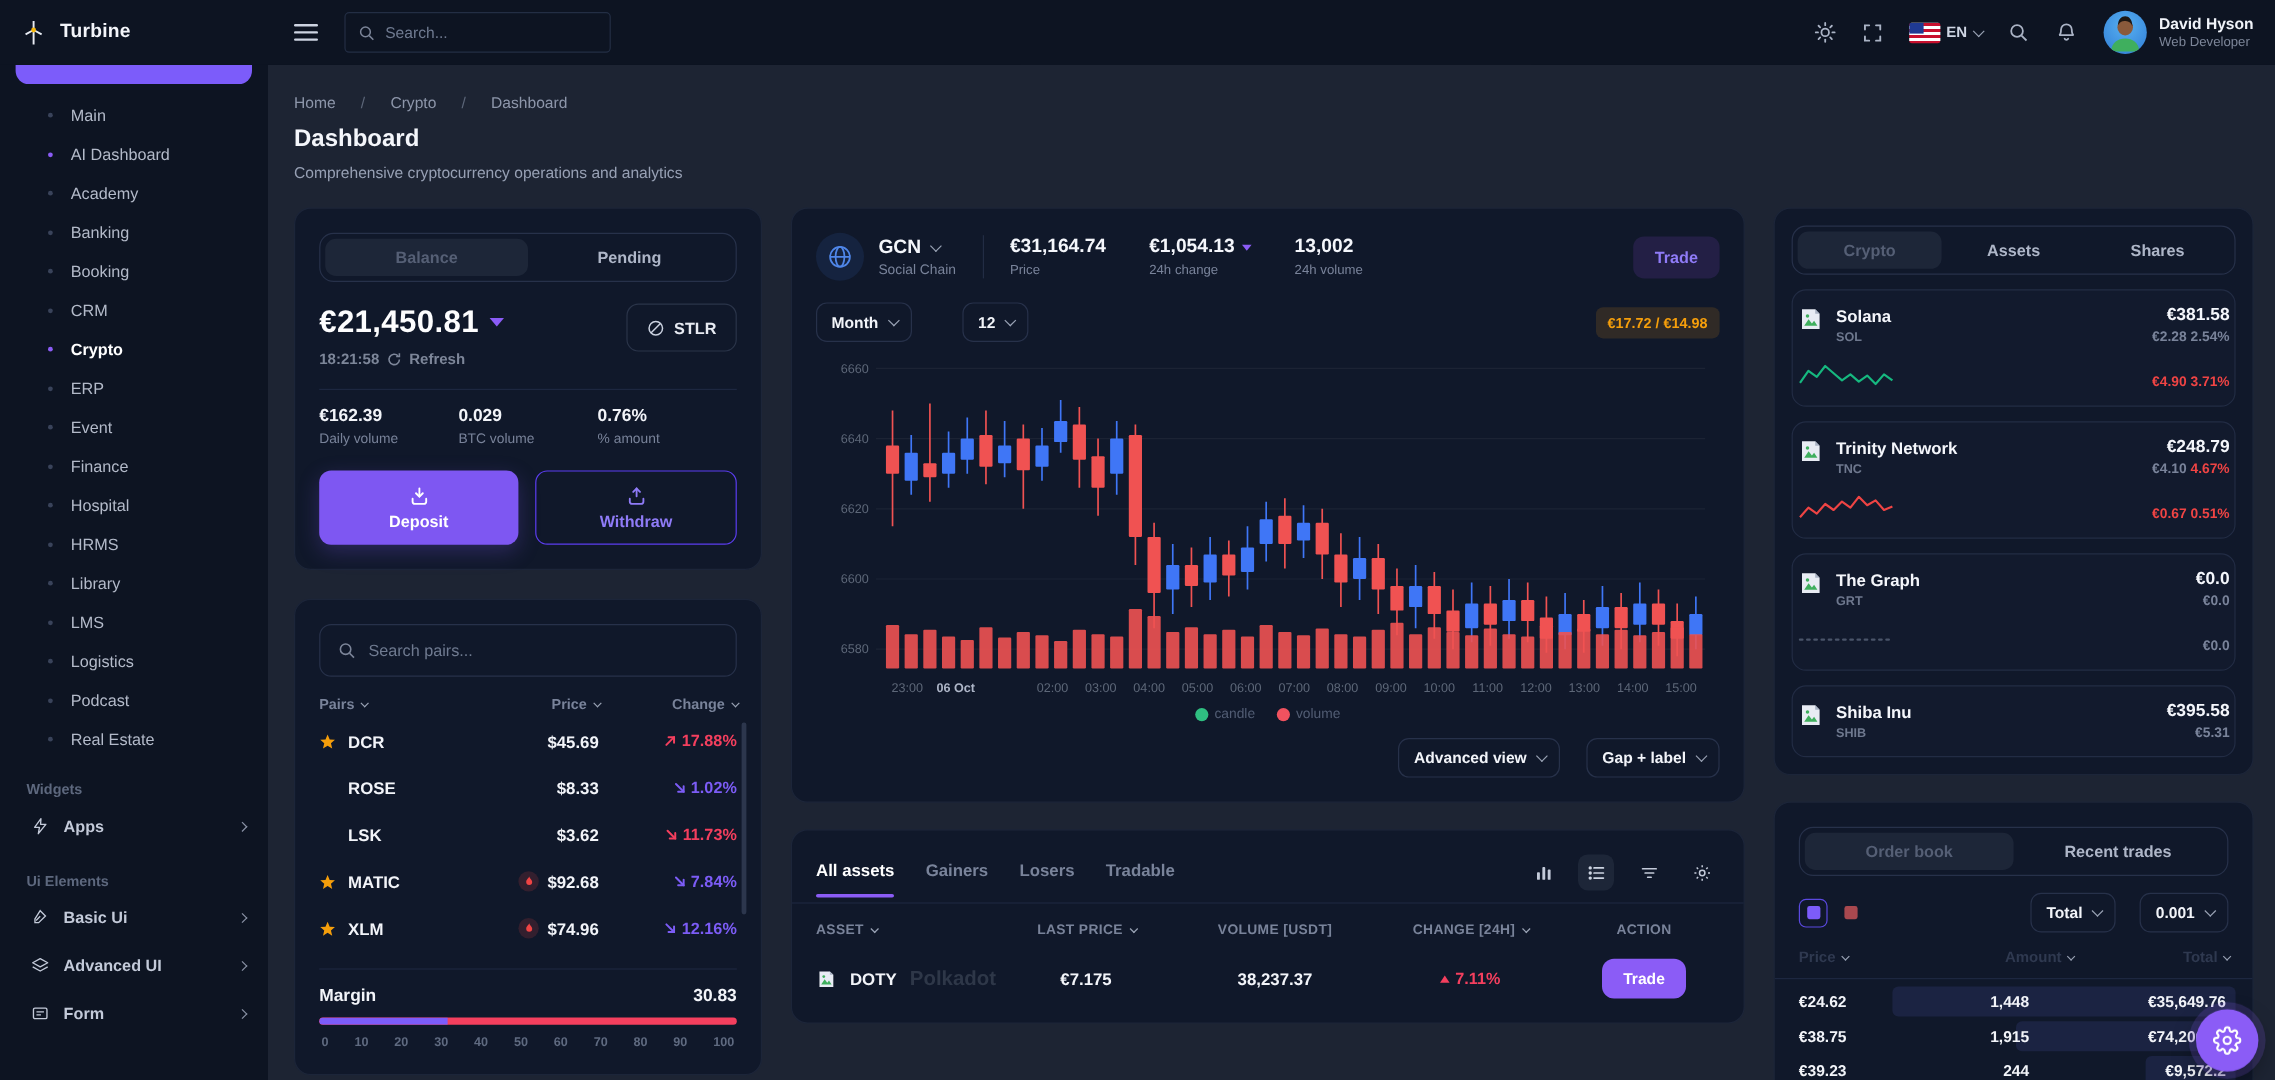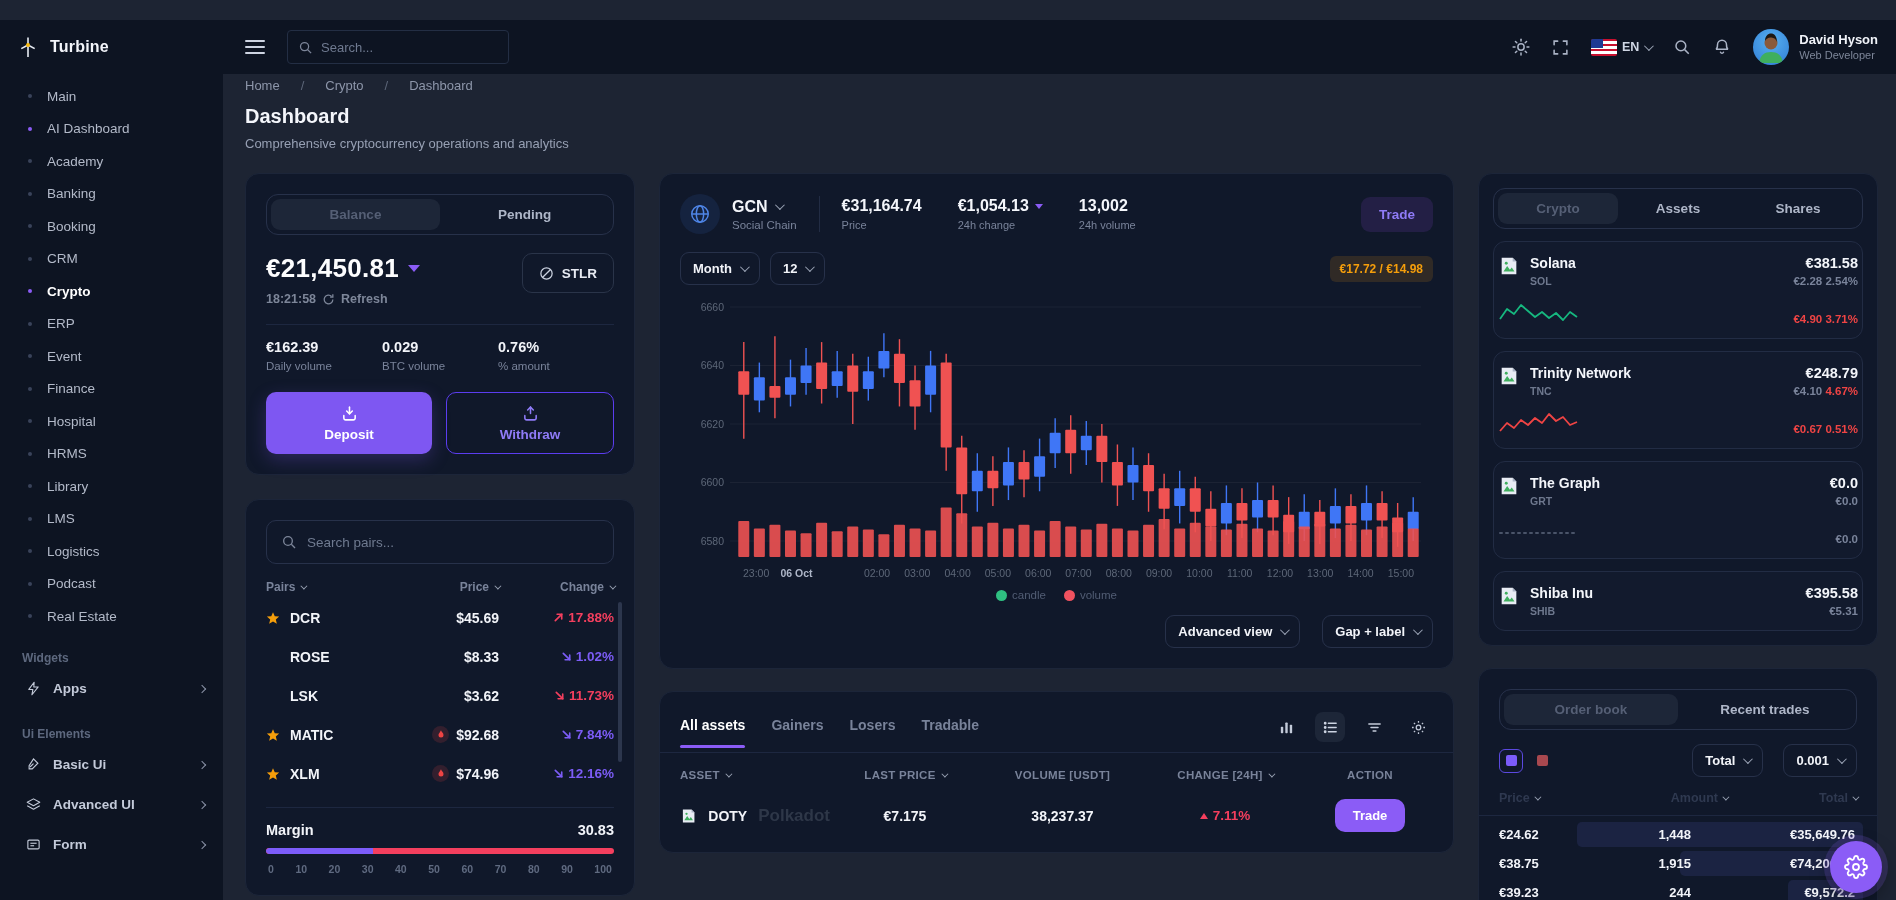--- a/index.html
+++ b/index.html
@@ -1,40 +1,40 @@
 <!DOCTYPE html>
 <html><head>
 <meta charset="utf-8">
 <style>
   * { margin:0; padding:0; box-sizing:border-box; }
   html,body { width:1896px; height:900px; overflow:hidden; background:#1d2433; font-family:"Liberation Sans","DejaVu Sans",sans-serif; color:#e7eaf2; }
   svg { display:block; }
 
   
-  .topbar { position:fixed; top:0; left:0; right:0; height:54px; background:#0d1422; display:flex; align-items:center; z-index:50;margin-top:20px; }
+  .topbar { position:fixed; top:0; left:0; right:0; height:54px; background:#0d1422; display:flex; align-items:center; z-index:50; }
   .brand { width:223px; display:flex; align-items:center; gap:10px; padding-left:16px; flex:0 0 auto; }
   .brand-title { font-size:16px; font-weight:bold; color:#f3f5fa; letter-spacing:.2px; }
   .burger { margin-left:22px; color:#cdd4e2; cursor:pointer; }
   .tb-search { margin-left:22px; width:222px; height:34px; border:1px solid #232e44; border-radius:4px; display:flex; align-items:center; gap:8px; padding:0 10px; color:#8a93a8; }
   .tb-search input { background:transparent; border:none; outline:none; color:#aeb6c8; font-size:13px; width:100%; font-family:inherit; }
   .tb-search input::placeholder { color:#6f7a90; }
   .tb-right { margin-left:auto; display:flex; align-items:center; gap:22px; padding-right:18px; }
   .tb-icon { color:#aab3c5; cursor:pointer; display:flex; align-items:center; }
   .flag { width:26px; height:17px; border-radius:2px; background:repeating-linear-gradient(180deg,#c8102e 0 2.5px,#fff 2.5px 5px); position:relative; overflow:hidden; }
   .flag::after { content:""; position:absolute; left:0; top:0; width:12px; height:9px; background:#1f3a93; }
   .lang { display:flex; align-items:center; gap:5px; color:#cfd6e4; font-size:12.5px; font-weight:bold; cursor:pointer; }
   .avatar-wrap { display:flex; align-items:center; gap:10px; cursor:pointer; }
   .avatar { width:36px; height:36px; border-radius:50%; background:radial-gradient(circle at 50% 35%, #57b0f0, #2f7cd6); overflow:hidden; flex:0 0 auto; }
   .user-name { font-size:13px; font-weight:bold; color:#f0f3f9; line-height:1.25; }
   .user-role { font-size:11px; color:#7d8699; line-height:1.2; }
 
   
   .sidebar { position:fixed; top:54px; left:0; bottom:0; width:223px; background:#0d1422; z-index:40; padding-bottom:10px; }
   .side-pill { height:16px; margin:0 13px; background:#7c5cfa; border-radius:0 0 11px 11px; }
-  .side-list { margin-top:10px; }
+  .side-list { margin-top:10px;margin-left:12px; }
   .side-item { display:flex; align-items:center; height:32.5px; padding-left:28px; cursor:pointer; color:#b3bac9; font-size:13.5px; }
   .side-item.active .side-label { color:#ffffff; font-weight:bold; }
   .side-dot { width:4px; height:4px; border-radius:50%; background:#39435a; margin-right:15px; flex:0 0 auto; }
   .side-dot.purple { background:#8b5cf6; }
   .side-section { margin:18px 0 4px 22px; font-size:12px; font-weight:bold; color:#66708566; color:#5d687e; }
   .side-app { display:flex; align-items:center; height:40px; padding:0 18px 0 26px; color:#c3cad9; font-size:13.5px; font-weight:bold; cursor:pointer; gap:12px; }
   .side-app .chev-r { margin-left:auto; }
   .chev-r { width:6px; height:6px; border-right:1.8px solid #8b93a7; border-bottom:1.8px solid #8b93a7; transform:rotate(-45deg); display:inline-block; }
 
   
@@ -99,21 +99,21 @@
   .coin { display:flex; align-items:center; gap:12px; }
   .coin-ico { width:40px; height:40px; border-radius:50%; background:#152档540; background:#15233f; display:flex; align-items:center; justify-content:center; }
   .coin-sym { font-size:16px; font-weight:bold; color:#f4f6fb; display:flex; align-items:center; gap:7px; cursor:pointer; }
   .coin-name { font-size:11.5px; color:#79839a; margin-top:3px; }
   .chev-d { width:7px; height:7px; border-right:1.8px solid #9aa3b5; border-bottom:1.8px solid #9aa3b5; transform:rotate(45deg) translateY(-2px); display:inline-block; }
   .vdiv { width:1px; height:36px; background:#222c44; margin:0 22px; }
   .ch-stats { display:flex; gap:36px; }
   .ch-stat .v { font-size:16px; font-weight:bold; color:#f4f6fb; display:flex; align-items:center; gap:6px; }
   .ch-stat .l { font-size:11px; color:#79839a; margin-top:4px; }
   .trade-ghost { margin-left:auto; background:#231f45; color:#8f7bf7; font-weight:bold; font-size:13.5px; border:none; border-radius:9px; padding:10px 18px; cursor:pointer; font-family:inherit; }
-  .chart-ctrl { display:flex; align-items:center; margin-top:18px; }
+  .chart-ctrl { display:flex; align-items:center; margin-top:18px;gap:32px; }
   .select-btn { border:1px solid #27314a; border-radius:9px; background:transparent; color:#f2f4f9; font-size:13px; font-weight:bold; display:flex; align-items:center; gap:8px; padding:8px 12px; cursor:pointer; font-family:inherit; }
   .select-btn + .select-btn { margin-left:10px; }
   .hl-badge { margin-left:auto; background:rgba(245,158,11,.14); color:#f59e0b; font-size:12px; font-weight:bold; padding:6px 10px; border-radius:6px; }
   .legend { display:flex; justify-content:center; gap:18px; margin-top:2px; }
   .leg-item { display:flex; align-items:center; gap:5px; font-size:11.5px; color:#525d74; }
   .leg-dot { width:11px; height:11px; border-radius:50%; }
   .chart-foot { display:flex; justify-content:flex-end; gap:12px; margin-top:14px; }
 
   
   .as-tabs { display:flex; align-items:center; gap:26px; position:relative; }

